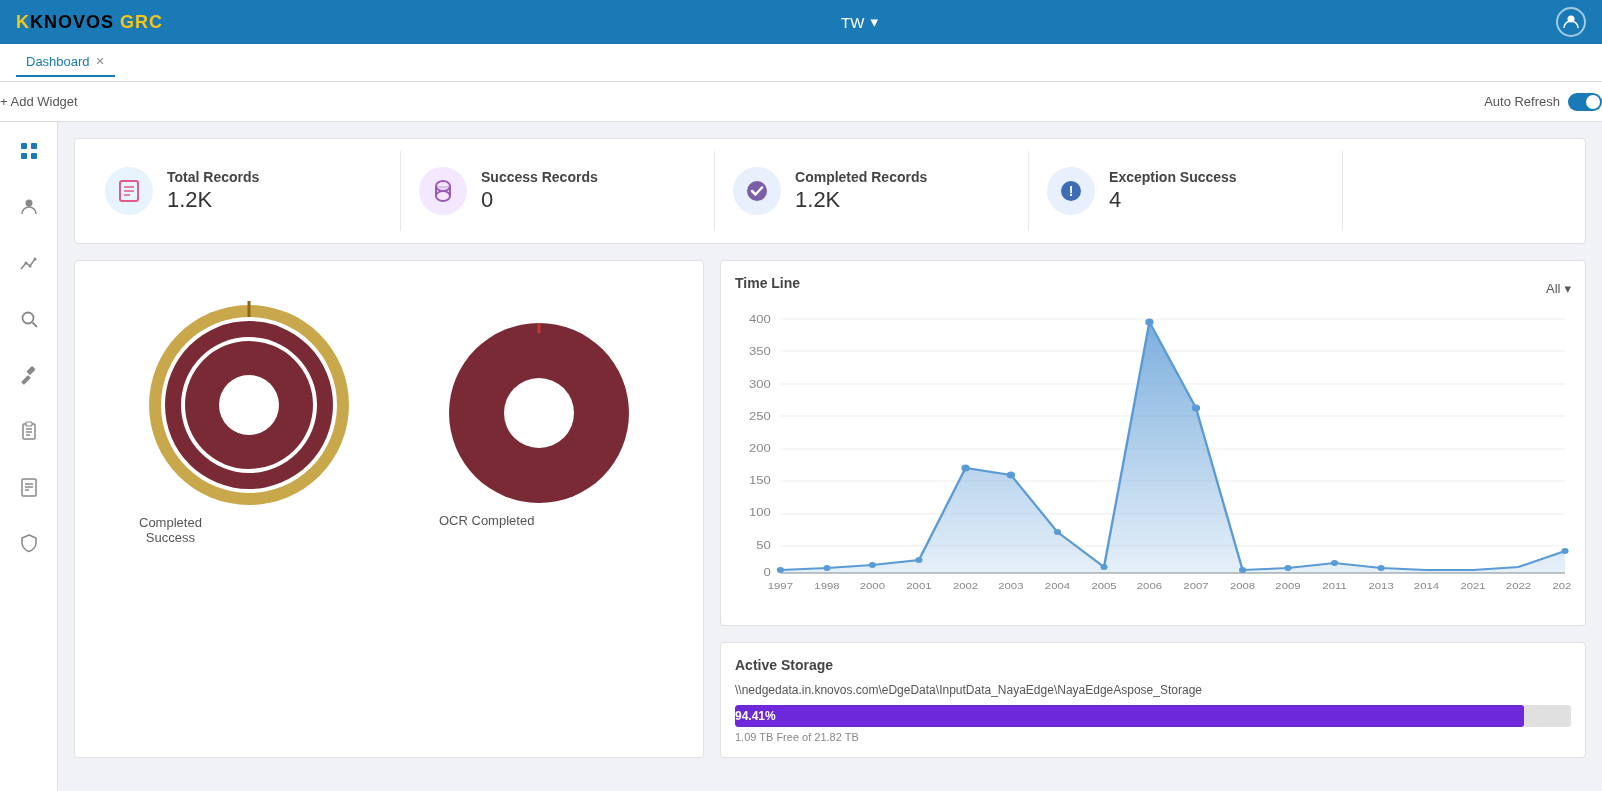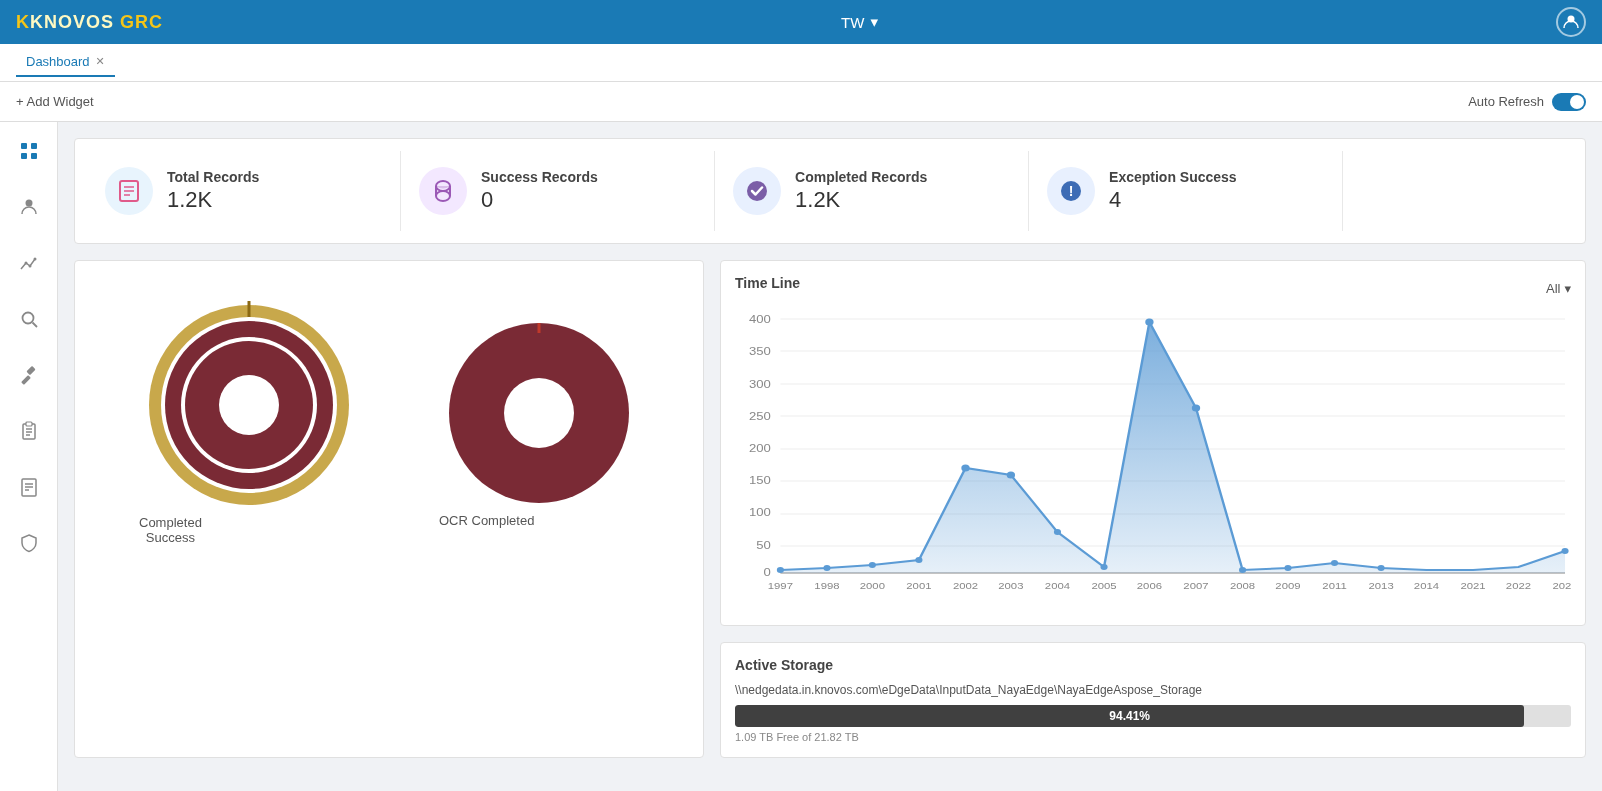--- a/index.html
+++ b/index.html
@@ -58,21 +58,21 @@
     .tab-close {
       font-size: 11px;
       color: #888;
       cursor: pointer;
     }
 
     
     .toolbar {
       background: #fff;
       border-bottom: 1px solid #ddd;
-      padding: 6px 16px;
+      padding: 6px 0;
       display: flex;
       align-items: center;
       justify-content: space-between;
       height: 40px;
     }
     .add-widget-btn {
       display: flex;
       align-items: center;
       gap: 4px;
       color: #555;
@@ -263,41 +263,41 @@
     }
     .storage-bar-container {
       background: #e0e0e0;
       border-radius: 3px;
       height: 22px;
       position: relative;
       overflow: hidden;
     }
     .storage-bar-fill {
       height: 100%;
-      background: #404040;
+      background: #6d28d9;
       border-radius: 3px;
       display: flex;
       align-items: center;
-      justify-content: center;
+      justify-content: flex-start;
       color: white;
       font-size: 12px;
       font-weight: 600;
     }
     .storage-info {
       font-size: 11px;
       color: #888;
       margin-top: 4px;
     }
   </style>
 </head>
 <body>
 
 <div class="topbar">
   <div class="topbar-logo">
-    <span>K</span><span style="color:#fef9c3">KNOVOS</span><span style="color:#f5c518"> GRC</span>
+    <span>K</span><span style="color:#000000">KNOVOS</span><span style="color:#f5c518"> GRC</span>
   </div>
   <div class="topbar-center">
     <span>TW</span>
     <span>▾</span>
   </div>
   <div class="topbar-user">
     <svg width="16" height="16" viewBox="0 0 16 16" fill="white">
       <circle cx="8" cy="5" r="3.5"></circle>
       <path d="M1 14c0-3.866 3.134-7 7-7s7 3.134 7 7" fill="none" stroke="white" stroke-width="1.5"></path>
     </svg>

